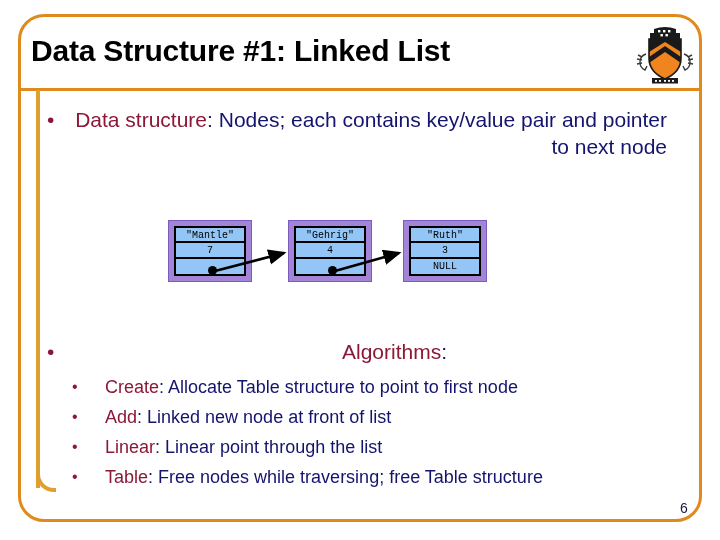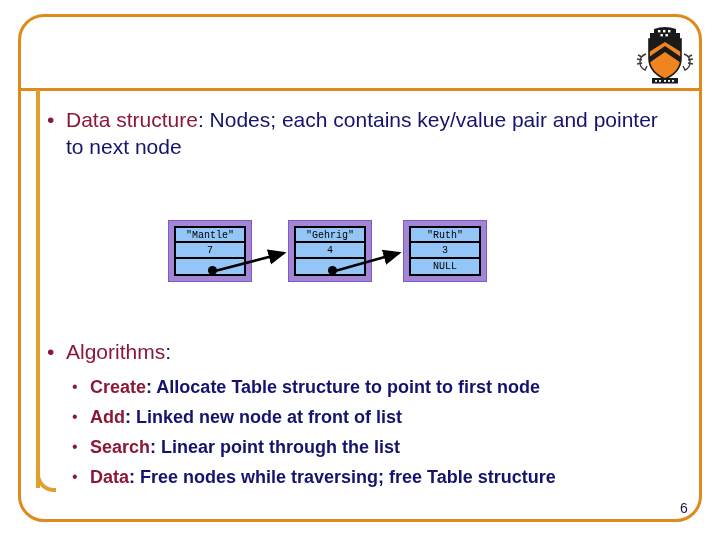--- a/index.html
+++ b/index.html
@@ -99,20 +99,21 @@
   .bullet-l1 .dot {
     position: absolute;
     left: 0;
     top: 0;
     color: #8C1838;
     font-size: 21px;
   }
   .bullet-l1 .txt {
     display: block;
     margin-left: 19px;
+    text-align: right;
   }
   .kw { color: #8C1838; }
 
   #bullet-data {
     left: 47px;
     top: 106px;
     width: 620px;
   }
   #bullet-algorithms {
     left: 47px;
@@ -129,22 +130,21 @@
   }
   .bullet-l2 .dot {
     position: absolute;
     left: 0;
     top: -1px;
     color: #8C1838;
     font-size: 16px;
   }
   .bullet-l2 .txt {
     display: block;
-    margin-left: 18px;
-    font-weight: bold;
+    margin-left: 33px;
   }
   #sub-create  { left: 72px; top: 375px; }
   #sub-add     { left: 72px; top: 405px; }
   #sub-search  { left: 72px; top: 435px; }
   #sub-free    { left: 72px; top: 465px; }
 
   
   #diagram {
     position: absolute;
     left: 160px;
@@ -217,20 +217,21 @@
 </head>
 <body>
 
 <div id="slide">
 
   <div class="frame-outer"></div>
   <div class="title-rule"></div>
   <div class="body-accent"></div>
   <div class="body-accent-foot"></div>
 
+  <div class="slide-title">Data Structure #1: Linked List</div>
 
   <div class="logo">
     <svg viewBox="0 0 62 62" width="62" height="62" aria-hidden="true">
 
       <path d="M16 9 L46 9 L46 15 L16 15 Z" fill="#1A1A1A"></path>
       <path d="M20 5 Q31 1 42 5 L42 9 L20 9 Z" fill="#1A1A1A"></path>
 
       <path d="M15 15 L47 15 L47 34 Q47 48 31 55 Q15 48 15 34 Z" fill="#F0841E"></path>
 
       <path d="M15 15 L47 15 L47 28 L31 18 L15 28 Z" fill="#1A1A1A"></path>
@@ -322,23 +323,23 @@
     <span class="txt"><span class="kw">Create</span><span>: Allocate Table structure to point to first node</span></span>
   </div>
 
   <div class="bullet-l2" id="sub-add">
     <span class="dot">•</span>
     <span class="txt"><span class="kw">Add</span><span>: Linked new node at front of list</span></span>
   </div>
 
   <div class="bullet-l2" id="sub-search">
     <span class="dot">•</span>
-    <span class="txt"><span class="kw">Search</span><span>: Linear point through the list</span></span>
+    <span class="txt"><span class="kw">Linear</span><span>: Linear point through the list</span></span>
   </div>
 
   <div class="bullet-l2" id="sub-free">
     <span class="dot">•</span>
-    <span class="txt"><span class="kw">Data</span><span>: Free nodes while traversing; free Table structure</span></span>
+    <span class="txt"><span class="kw">Table</span><span>: Free nodes while traversing; free Table structure</span></span>
   </div>
 
   <div class="page-number">6</div>
 
 </div>
 
 </body></html>

